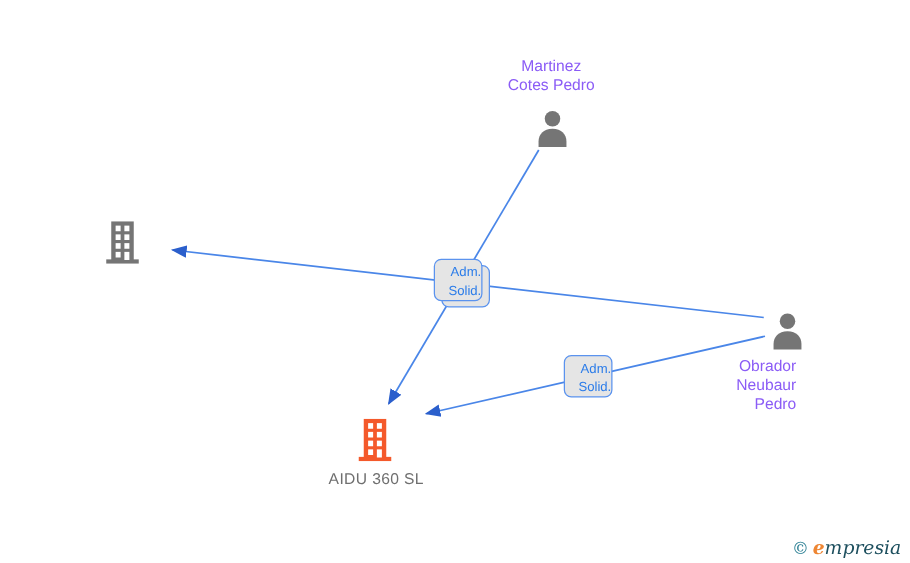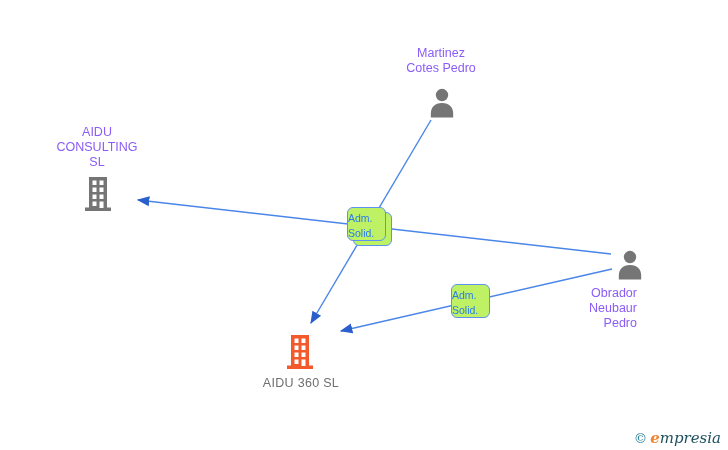--- a/index.html
+++ b/index.html
@@ -9,22 +9,22 @@
   }
   #edges-svg{position:absolute;left:0;top:0;z-index:0;}
   .node-icon{position:absolute;z-index:1;}
   .node-label{
     position:absolute;transform:translateX(-50%);text-align:center;
     font-size:12.5px;line-height:15px;color:#8b5cf6;white-space:nowrap;z-index:1;
   }
   .node-label.focus{font-weight:normal;color:#6f6f6f;letter-spacing:.3px;}
   .edge-label{
     position:absolute;width:37px;height:29px;
-    border:1px solid #5b93ee;border-radius:6px;background:#bef264;
-    color:#2b7ce9;font-size:10.5px;line-height:14.5px;text-align:left;
+    border:1px solid #5b93ee;border-radius:6px;background:#e5e5e5;
+    color:#2b7ce9;font-size:10.5px;line-height:14.5px;text-align:right;
     padding-top:3px;z-index:3;
   }
   .edge-label.back{z-index:2;height:29px;}
   .edge-label div{white-space:nowrap;}
   #brand{
     position:absolute;right:7px;bottom:3px;z-index:1;
     font-family:"DejaVu Serif","Liberation Serif",serif;font-style:italic;font-size:15px;
   }
   #brand .copy{color:#2a7f93;font-style:normal;font-size:13.5px;margin-right:3px;}
   #brand .e{color:#ee8633;font-weight:bold;}
@@ -62,25 +62,20 @@
     <div>Martinez</div>
     <div>Cotes Pedro</div>
   </div>
   <div class="node-icon" style="left:426px;top:87px;">
     <svg width="32" height="33" viewBox="0 0 32 34">
       <circle cx="16" cy="8.3" r="6.4" fill="#757575"></circle>
       <path d="M16 16.5 C8.5 16.5 4.5 21.3 4.5 27 L4.5 31.5 L27.5 31.5 L27.5 27 C27.5 21.3 23.5 16.5 16 16.5 Z" fill="#757575"></path>
     </svg>
   </div>
 
-  <div class="node-label" style="left:97px;top:125px;">
-    <div>AIDU</div>
-    <div>CONSULTING</div>
-    <div>SL</div>
-  </div>
   <div class="node-icon" style="left:84px;top:177px;">
     <svg width="28" height="34" viewBox="0 0 28 34">
       <rect x="1" y="30.5" width="26" height="3.5" fill="#757575"></rect>
       <rect x="5" y="0" width="18" height="31" fill="#757575"></rect>
       <g fill="#ffffff">
         <rect x="8.5" y="3.5" width="4" height="4.5"></rect>
           <rect x="15.5" y="3.5" width="4" height="4.5"></rect>
         <rect x="8.5" y="10.5" width="4" height="4.5"></rect>
           <rect x="15.5" y="10.5" width="4" height="4.5"></rect>
         <rect x="8.5" y="17.5" width="4" height="4.5"></rect>

